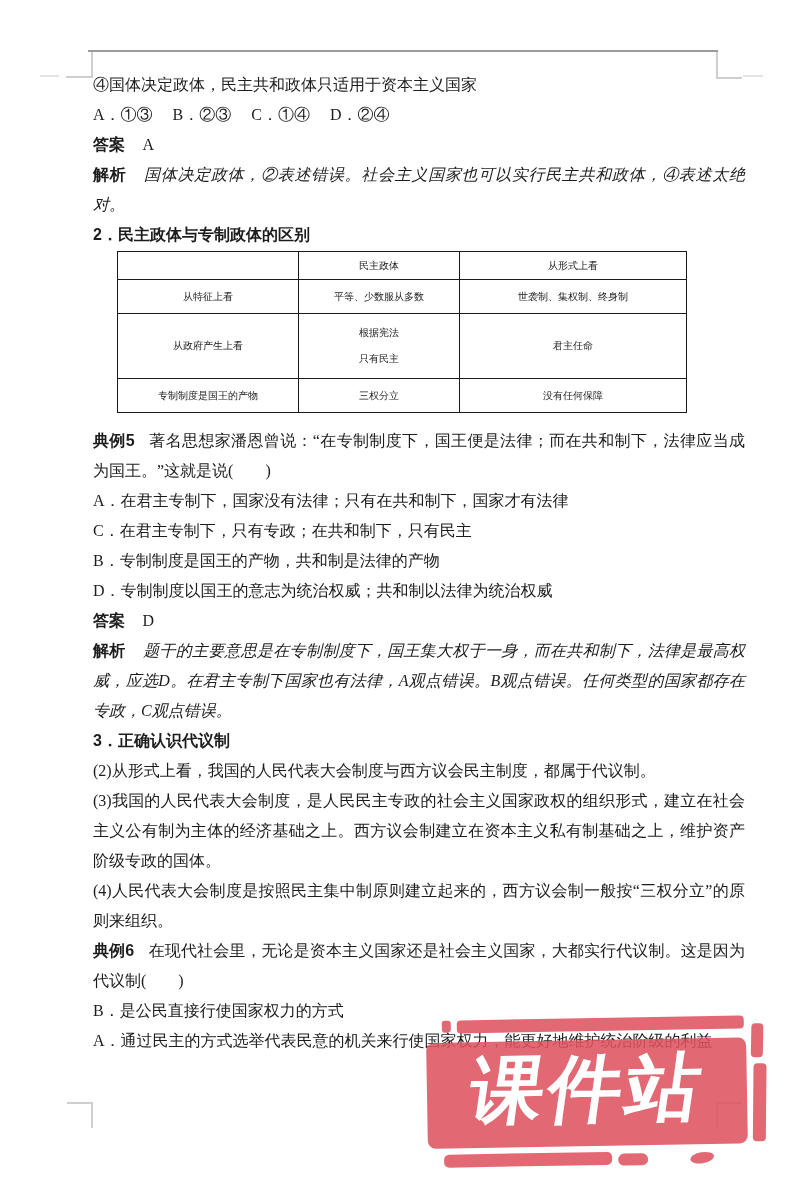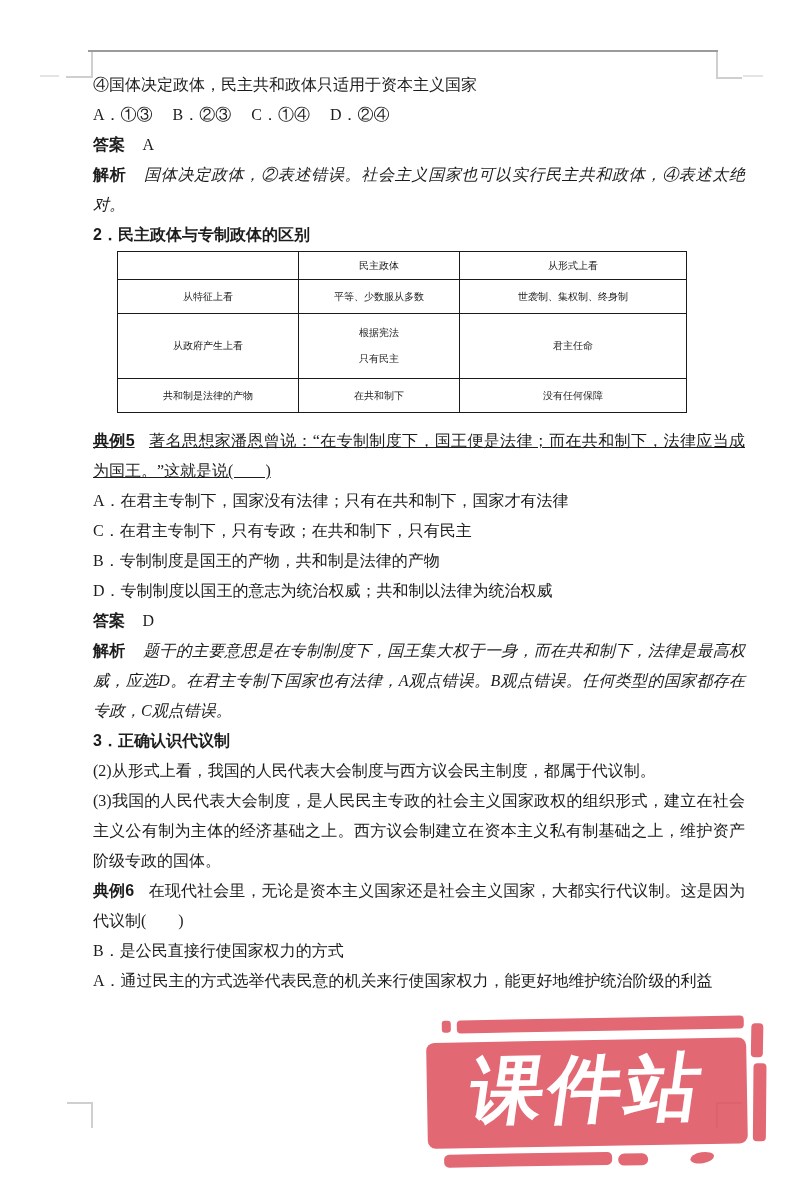--- a/index.html
+++ b/index.html
@@ -21,21 +21,21 @@
   .heading{font-family:"Liberation Sans","DejaVu Sans",sans-serif;font-weight:bold;}
   table.cmp{
     border-collapse:collapse;table-layout:fixed;width:550px;margin:1px 0 0 24px;
     font-size:10px;text-align:center;
   }
   table.cmp td{border:1.5px solid #1a1a1a;padding:0 4px;line-height:26px;}
   table.cmp .c1{width:172px;} table.cmp .c2{width:152px;} table.cmp .c3{width:218px;}
   table.cmp tr.hrow td{height:27px;}
   table.cmp tr.r1 td,table.cmp tr.r3 td{height:33px;}
   table.cmp tr.r2 td{height:64px;}
-  .after-table{margin-top:13px !important;text-decoration:underline;}
+  .after-table{margin-top:13px !important;}
   
   .stamp{position:absolute;left:427px;top:1016px;width:345px;height:155px;opacity:0.87;
          transform:rotate(-1deg);z-index:5;pointer-events:none;}
   .stamp .red{position:absolute;background:#de5260;}
   .st-top-a{left:16px;top:2px;width:9px;height:12px;border-radius:3px;}
   .st-top-b{left:31px;top:2px;width:287px;height:13px;border-radius:4px;}
   .st-body{left:0;top:24px;width:320px;height:106px;border-radius:8px;
            display:flex;align-items:center;justify-content:center;}
   .st-right-a{left:325px;top:10px;width:12px;height:34px;border-radius:4px;transform:rotate(2deg);}
   .st-right-b{left:326px;top:50px;width:13px;height:78px;border-radius:4px;transform:rotate(1.5deg);}
@@ -89,22 +89,22 @@
     </tr>
     <tr class="r2">
       <td>从政府产生上看</td>
       <td>
         <div>根据宪法</div>
         <div>只有民主</div>
       </td>
       <td>君主任命</td>
     </tr>
     <tr class="r3">
-      <td>共和制是法律的产物</td>
-      <td>在共和制下</td>
+      <td>专制制度是国王的产物</td>
+      <td>三权分立</td>
       <td>没有任何保障</td>
     </tr>
   </tbody>
     </table>
 
   <p class="after-table">
     <span class="lab tight">典例5</span><span>著名思想家潘恩曾说：“在专制制度下，国王便是法律；而在共和制下，法律应当成为国王。”这就是说(　　)</span>
   </p>
   <p>A．在君主专制下，国家没有法律；只有在共和制下，国家才有法律</p>
   <p>C．在君主专制下，只有专政；在共和制下，只有民主</p>
@@ -113,20 +113,21 @@
   <p>
     <span class="lab">答案</span><span>D</span>
   </p>
   <p>
     <span class="lab">解析</span><span class="kai">题干的主要意思是在专制制度下，国王集大权于一身，而在共和制下，法律是最高权威，应选D。在君主专制下国家也有法律，A观点错误。B观点错误。任何类型的国家都存在专政，C观点错误。</span>
   </p>
 
   <p class="heading">3．正确认识代议制</p>
   <p>(2)从形式上看，我国的人民代表大会制度与西方议会民主制度，都属于代议制。</p>
   <p>(3)我国的人民代表大会制度，是人民民主专政的社会主义国家政权的组织形式，建立在社会主义公有制为主体的经济基础之上。西方议会制建立在资本主义私有制基础之上，维护资产阶级专政的国体。</p>
+  <p>(4)人民代表大会制度是按照民主集中制原则建立起来的，西方议会制一般按“三权分立”的原则来组织。</p>
 
   <p>
     <span class="lab tight">典例6</span><span>在现代社会里，无论是资本主义国家还是社会主义国家，大都实行代议制。这是因为代议制(　　)</span>
   </p>
   <p>B．是公民直接行使国家权力的方式</p>
   <p>A．通过民主的方式选举代表民意的机关来行使国家权力，能更好地维护统治阶级的利益</p>
 
 </div>
 
 <div class="stamp">

